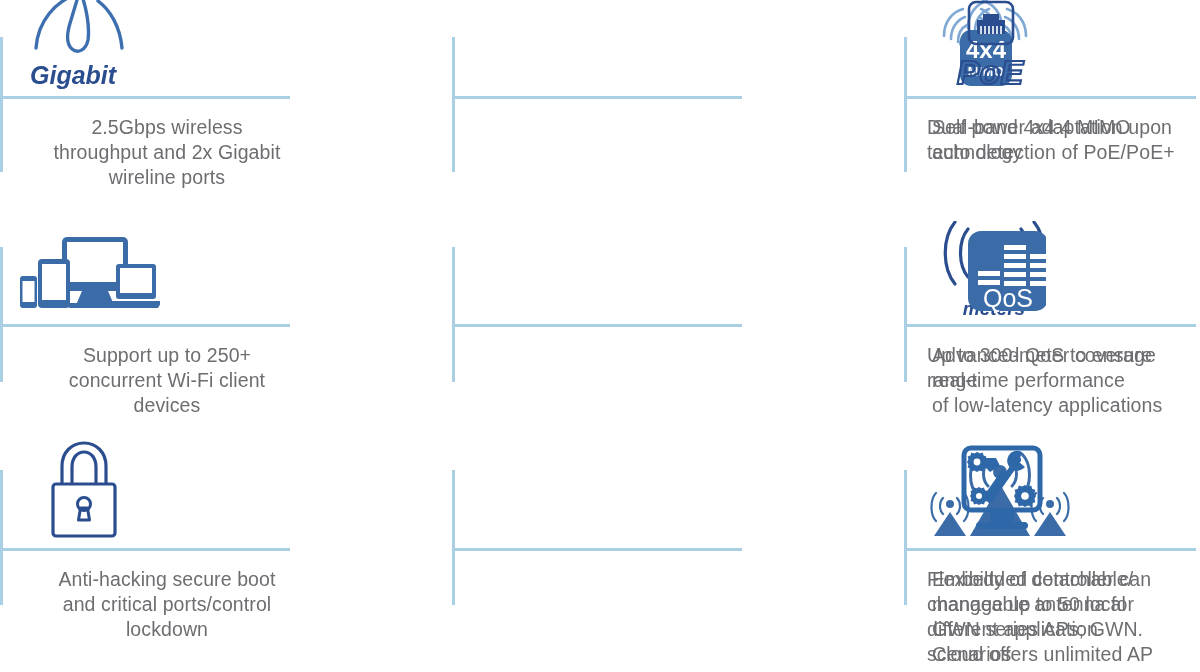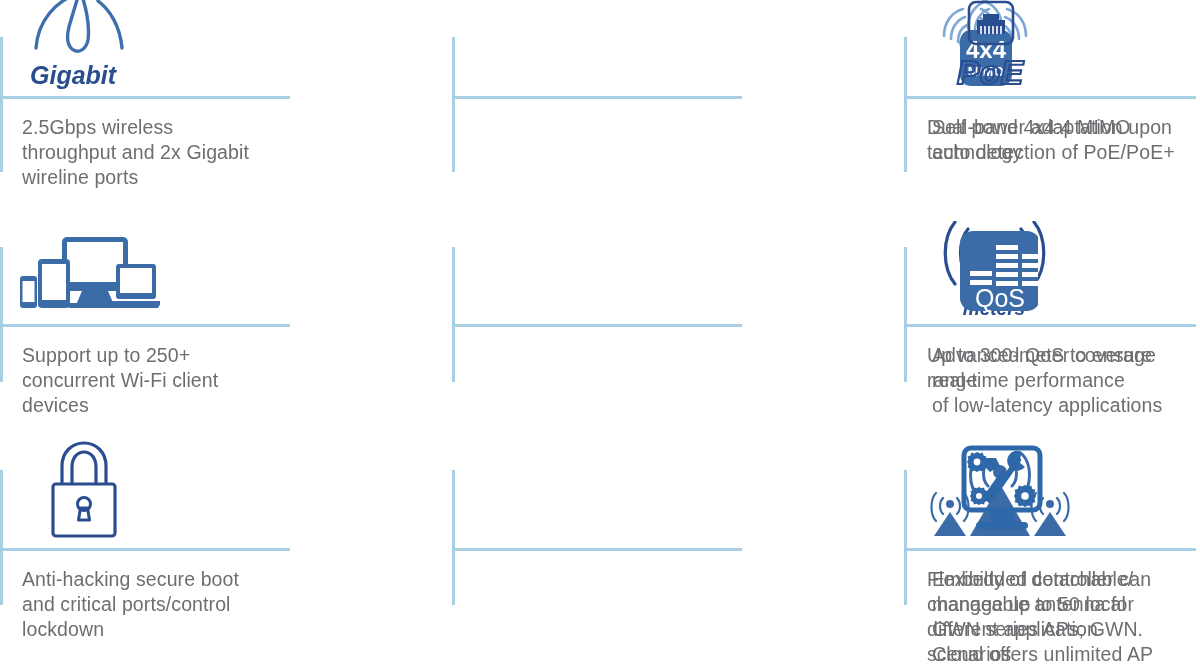--- a/index.html
+++ b/index.html
@@ -84,21 +84,21 @@
     font-size: 19.5px;
     line-height: 25px;
     letter-spacing: 0.1px;
     white-space: pre-line;
     font-family: "Liberation Sans", sans-serif;
   }
   .r1 .feature-text { top: 115px; }
   .r2 .feature-text { top: 128px; }
   .r3 .feature-text { top: 137px; }
 
-  .col1 .feature-text { width: 290px; }
+  .col1 .feature-text { width: 290px; text-align: center; }
   .col2 .feature-text { width: 290px; }
   .col3 .feature-text { width: 300px; }
 
   
   .wordmark {
     font-family: "Liberation Sans", sans-serif;
     font-weight: bold;
     font-style: italic;
     fill: #2a4d8f;
   }
@@ -235,21 +235,21 @@
       </div>
       <div class="feature-text" style="left:475px;">Up to 300-meter coverage
 range</div>
     </div>
   </div>
 
   <div class="feature-cell col3 r2">
     <div class="inner">
       <div class="v-rule"></div>
       <div class="h-rule"></div>
-      <div class="icon-wrap" style="left:24px;">
+      <div class="icon-wrap" style="left:32px;">
         <svg class="icon-inner" width="110" height="100" viewBox="0 0 110 100">
           <rect x="32" y="10" width="80" height="80" rx="13" fill="#3c6ca8"></rect>
           <g fill="#ffffff">
             <rect x="42" y="50" width="22" height="5"></rect>
             <rect x="42" y="59" width="22" height="5"></rect>
             <rect x="68" y="24" width="22" height="5"></rect>
             <rect x="68" y="33" width="22" height="5"></rect>
             <rect x="68" y="42" width="22" height="5"></rect>
             <rect x="68" y="51" width="22" height="5"></rect>
             <rect x="68" y="60" width="22" height="5"></rect>

